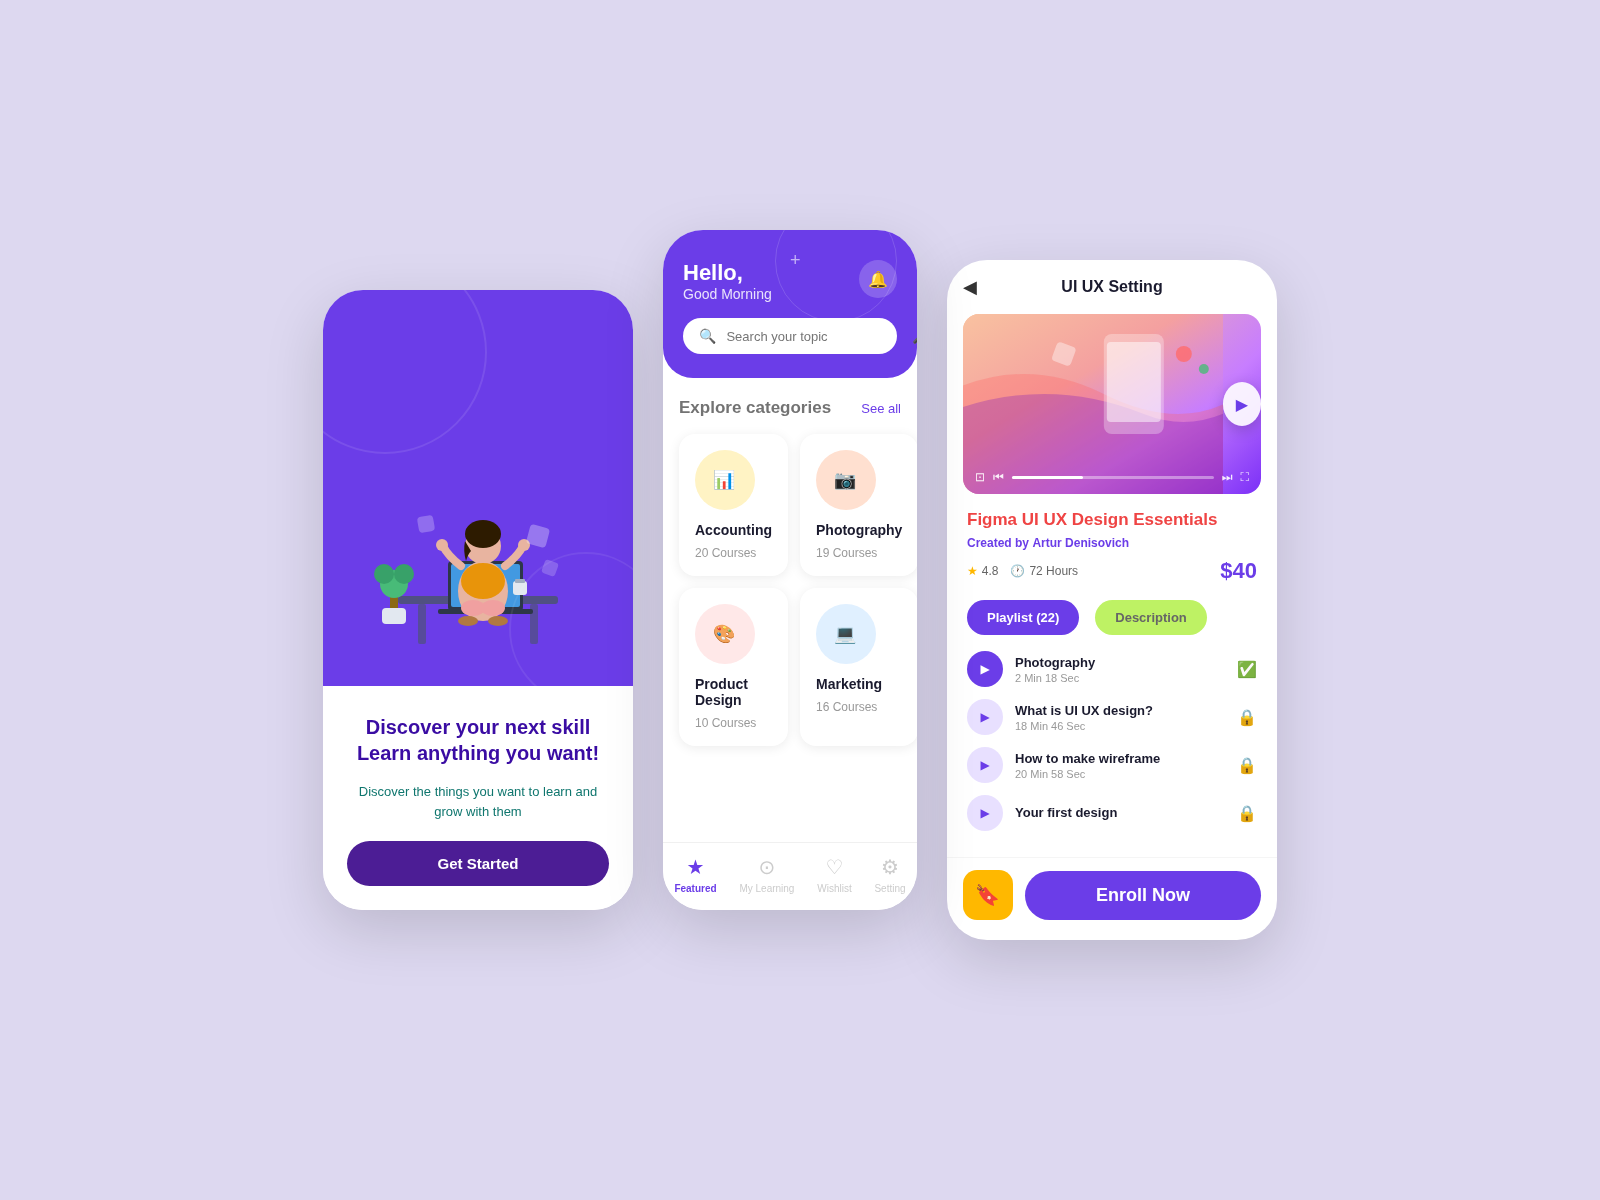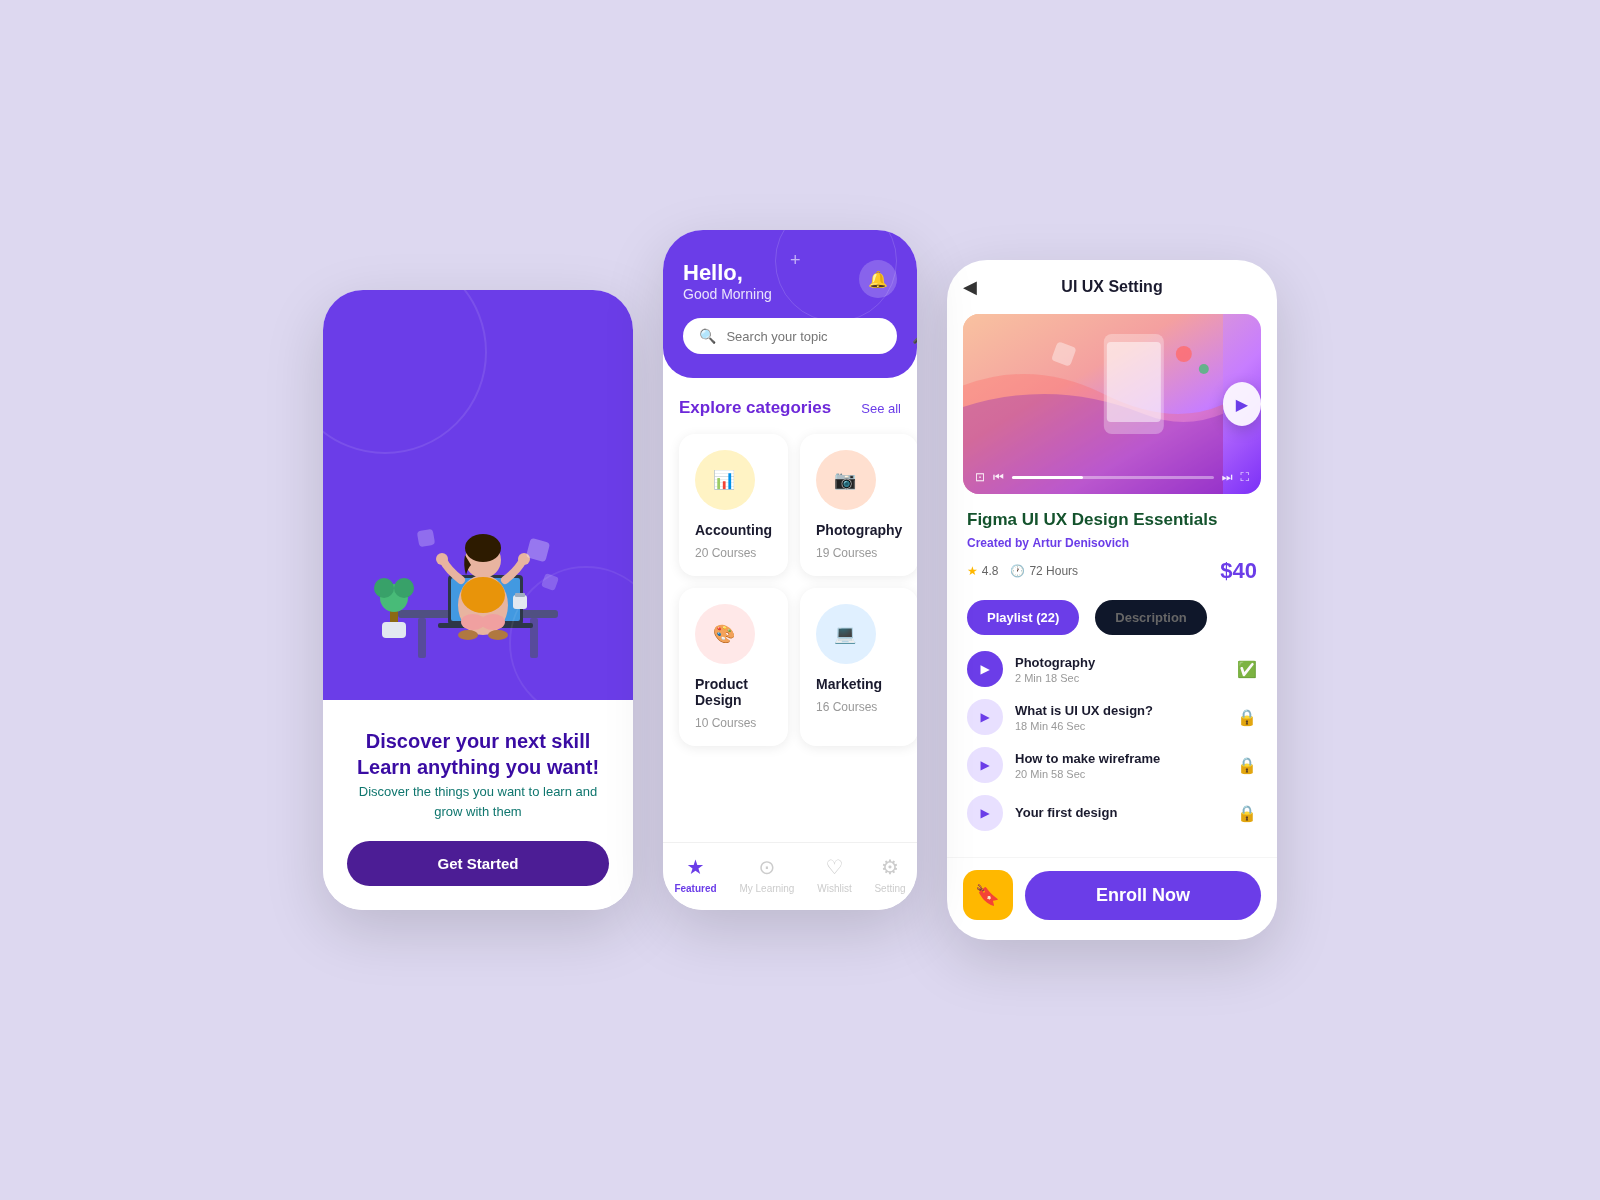--- a/index.html
+++ b/index.html
@@ -69,21 +69,21 @@
       padding: 28px 24px 24px;
       text-align: center;
       flex-shrink: 0;
     }
 
     .screen-1-bottom h2 {
       color: #3a0ca3;
       font-size: 20px;
       font-weight: 800;
       line-height: 1.3;
-      margin-bottom: 2px;
+      margin-bottom: 16px;
     }
 
     .screen-1-bottom p {
       color: #0f766e;
       font-size: 13px;
       line-height: 1.5;
       margin-bottom: 20px;
     }
 
     .btn-get-started {
@@ -192,21 +192,21 @@
     .section-header {
       display: flex;
       justify-content: space-between;
       align-items: center;
       margin-bottom: 16px;
     }
 
     .section-title {
       font-size: 17px;
       font-weight: 800;
-      color: #6d28d9;
+      color: #737373;
     }
 
     .see-all {
       color: #6B3DE8;
       font-size: 13px;
       cursor: pointer;
     }
 
     .categories-grid {
       display: grid;
@@ -375,21 +375,21 @@
 
     .screen-3-body {
       flex: 1;
       padding: 16px 20px;
       overflow: hidden;
     }
 
     .course-title {
       font-size: 17px;
       font-weight: 800;
-      color: #14532d;
+      color: #ef4444;
       margin-bottom: 6px;
     }
 
     .course-author {
       font-size: 12px;
       color: #999;
       margin-bottom: 8px;
     }
 
     .course-author span {
@@ -448,21 +448,21 @@
       font-weight: 600;
       cursor: pointer;
     }
 
     .tab-btn.active {
       background: #6B3DE8;
       color: #fff;
     }
 
     .tab-btn.inactive {
-      background: #0f172a;
+      background: #bef264;
       color: #666;
     }
 
     .playlist {
       display: flex;
       flex-direction: column;
       gap: 12px;
       overflow: hidden;
     }
 

